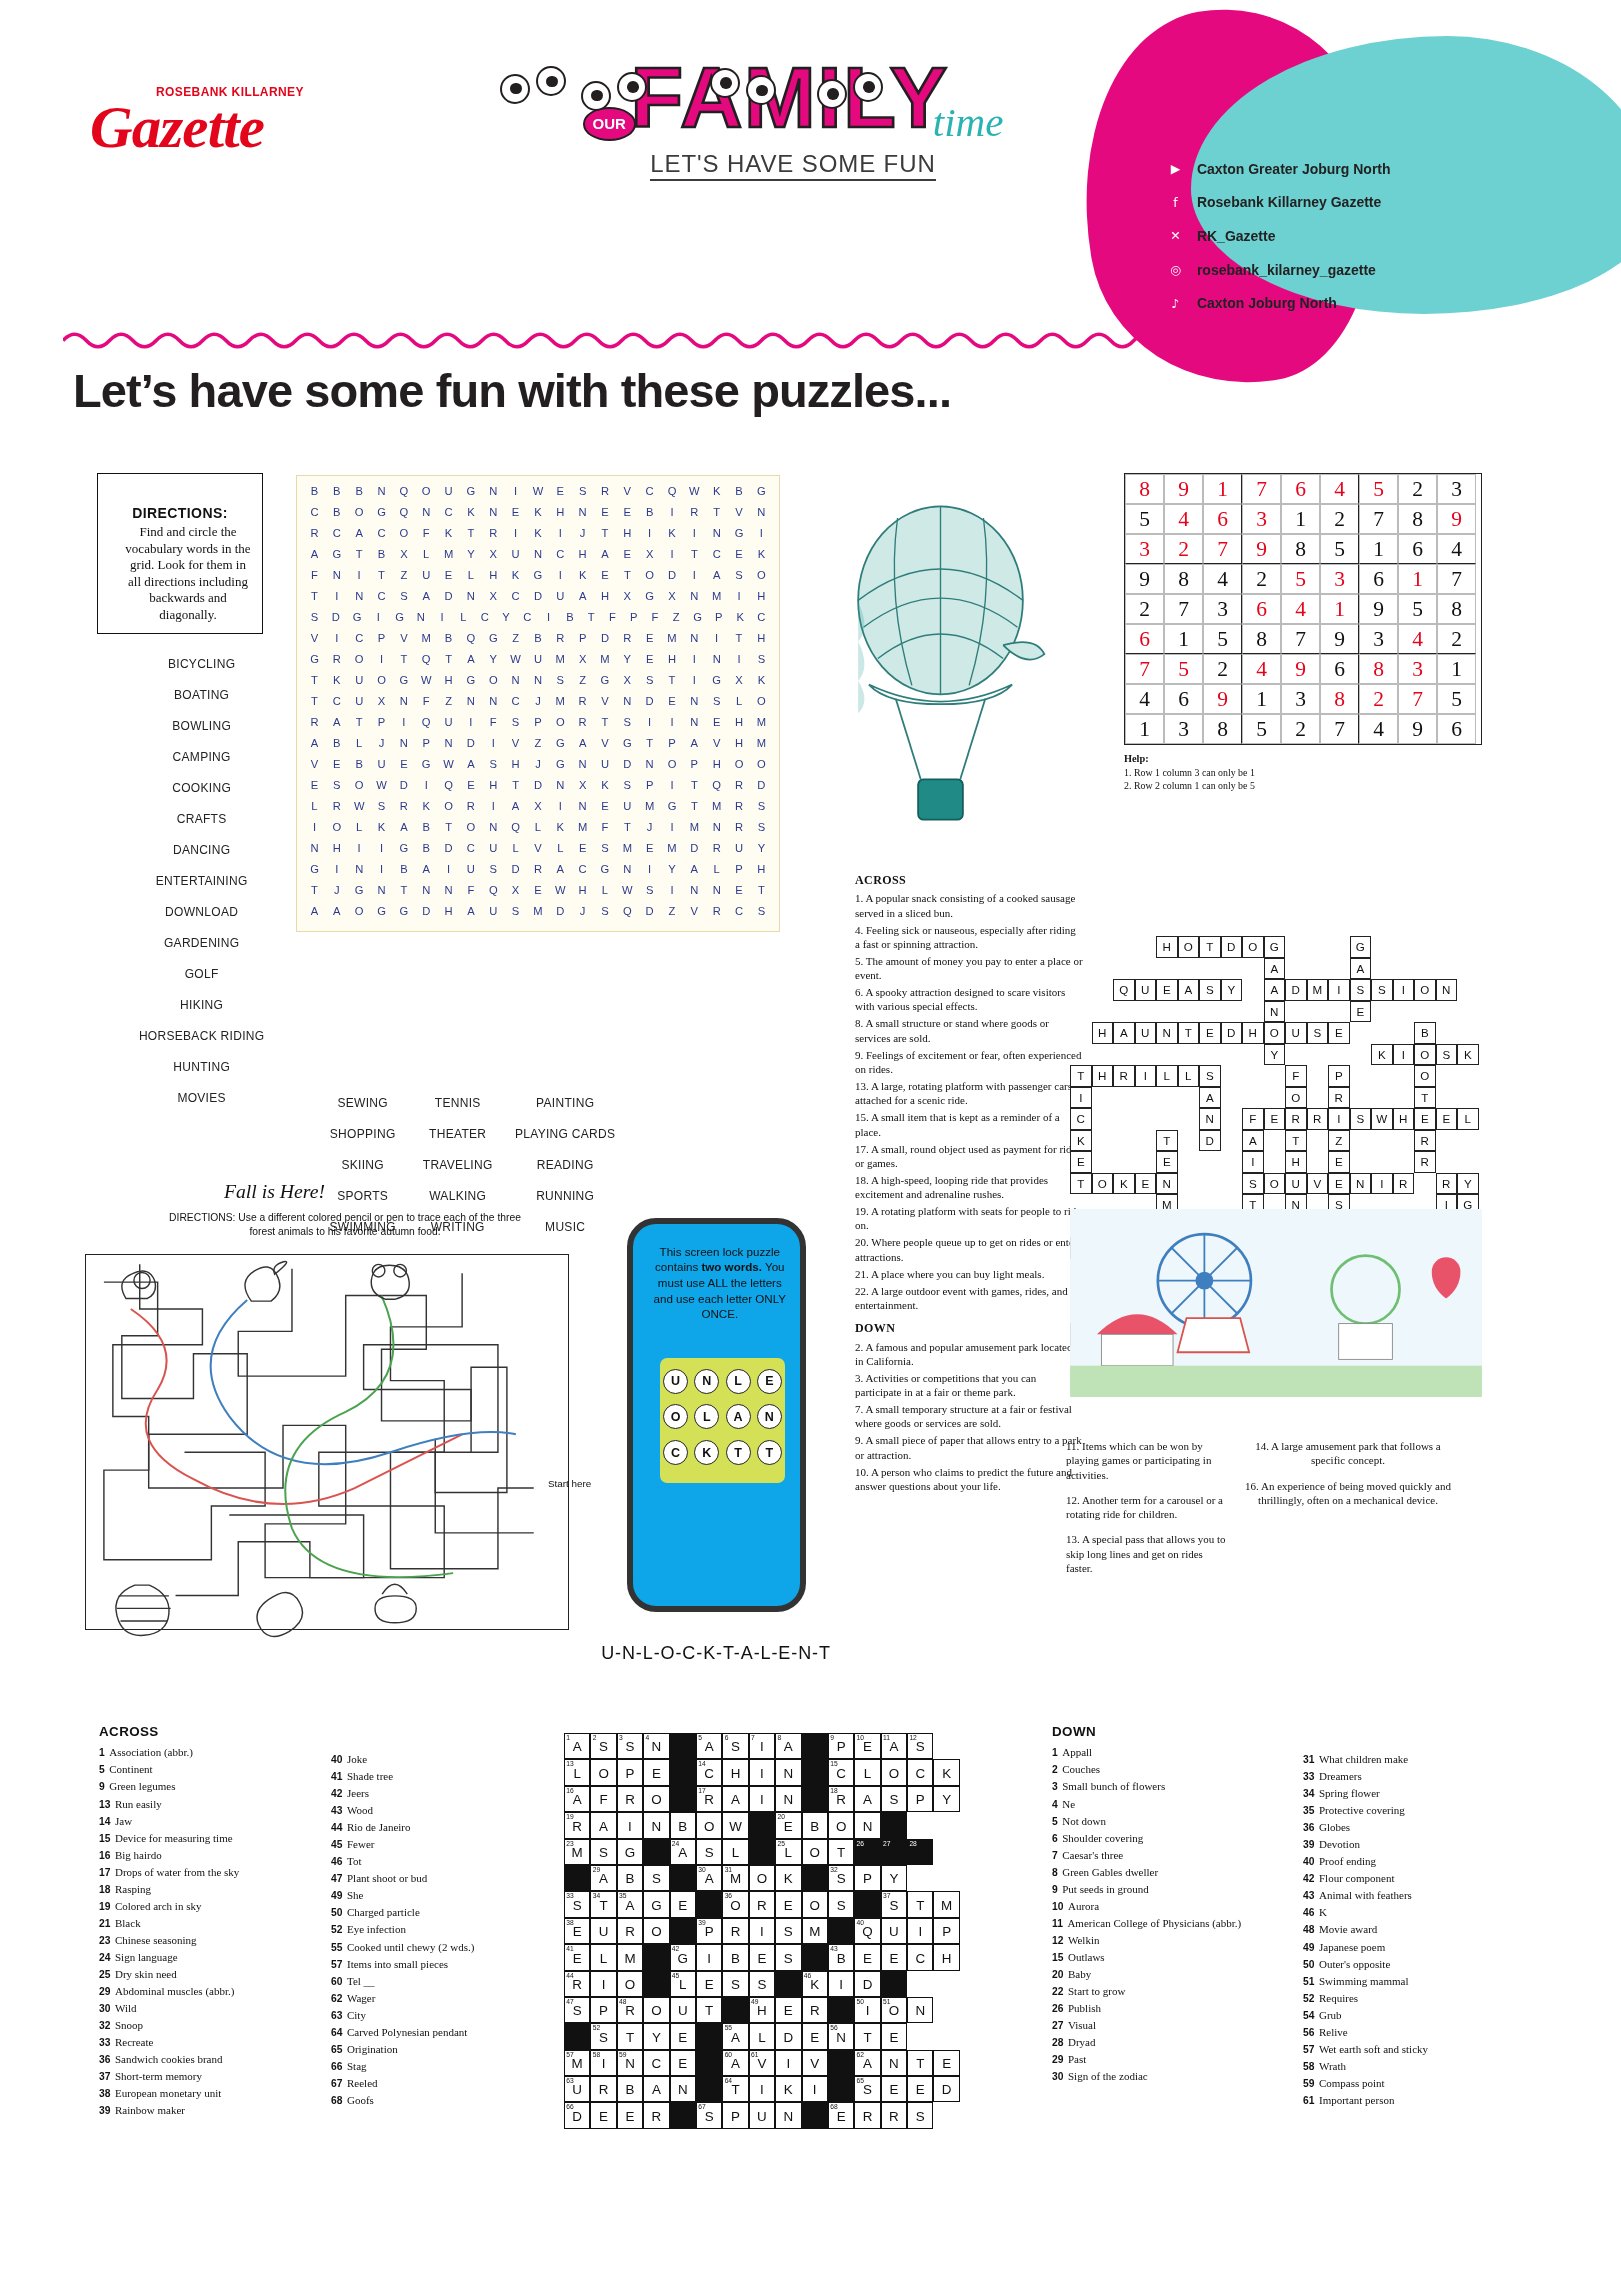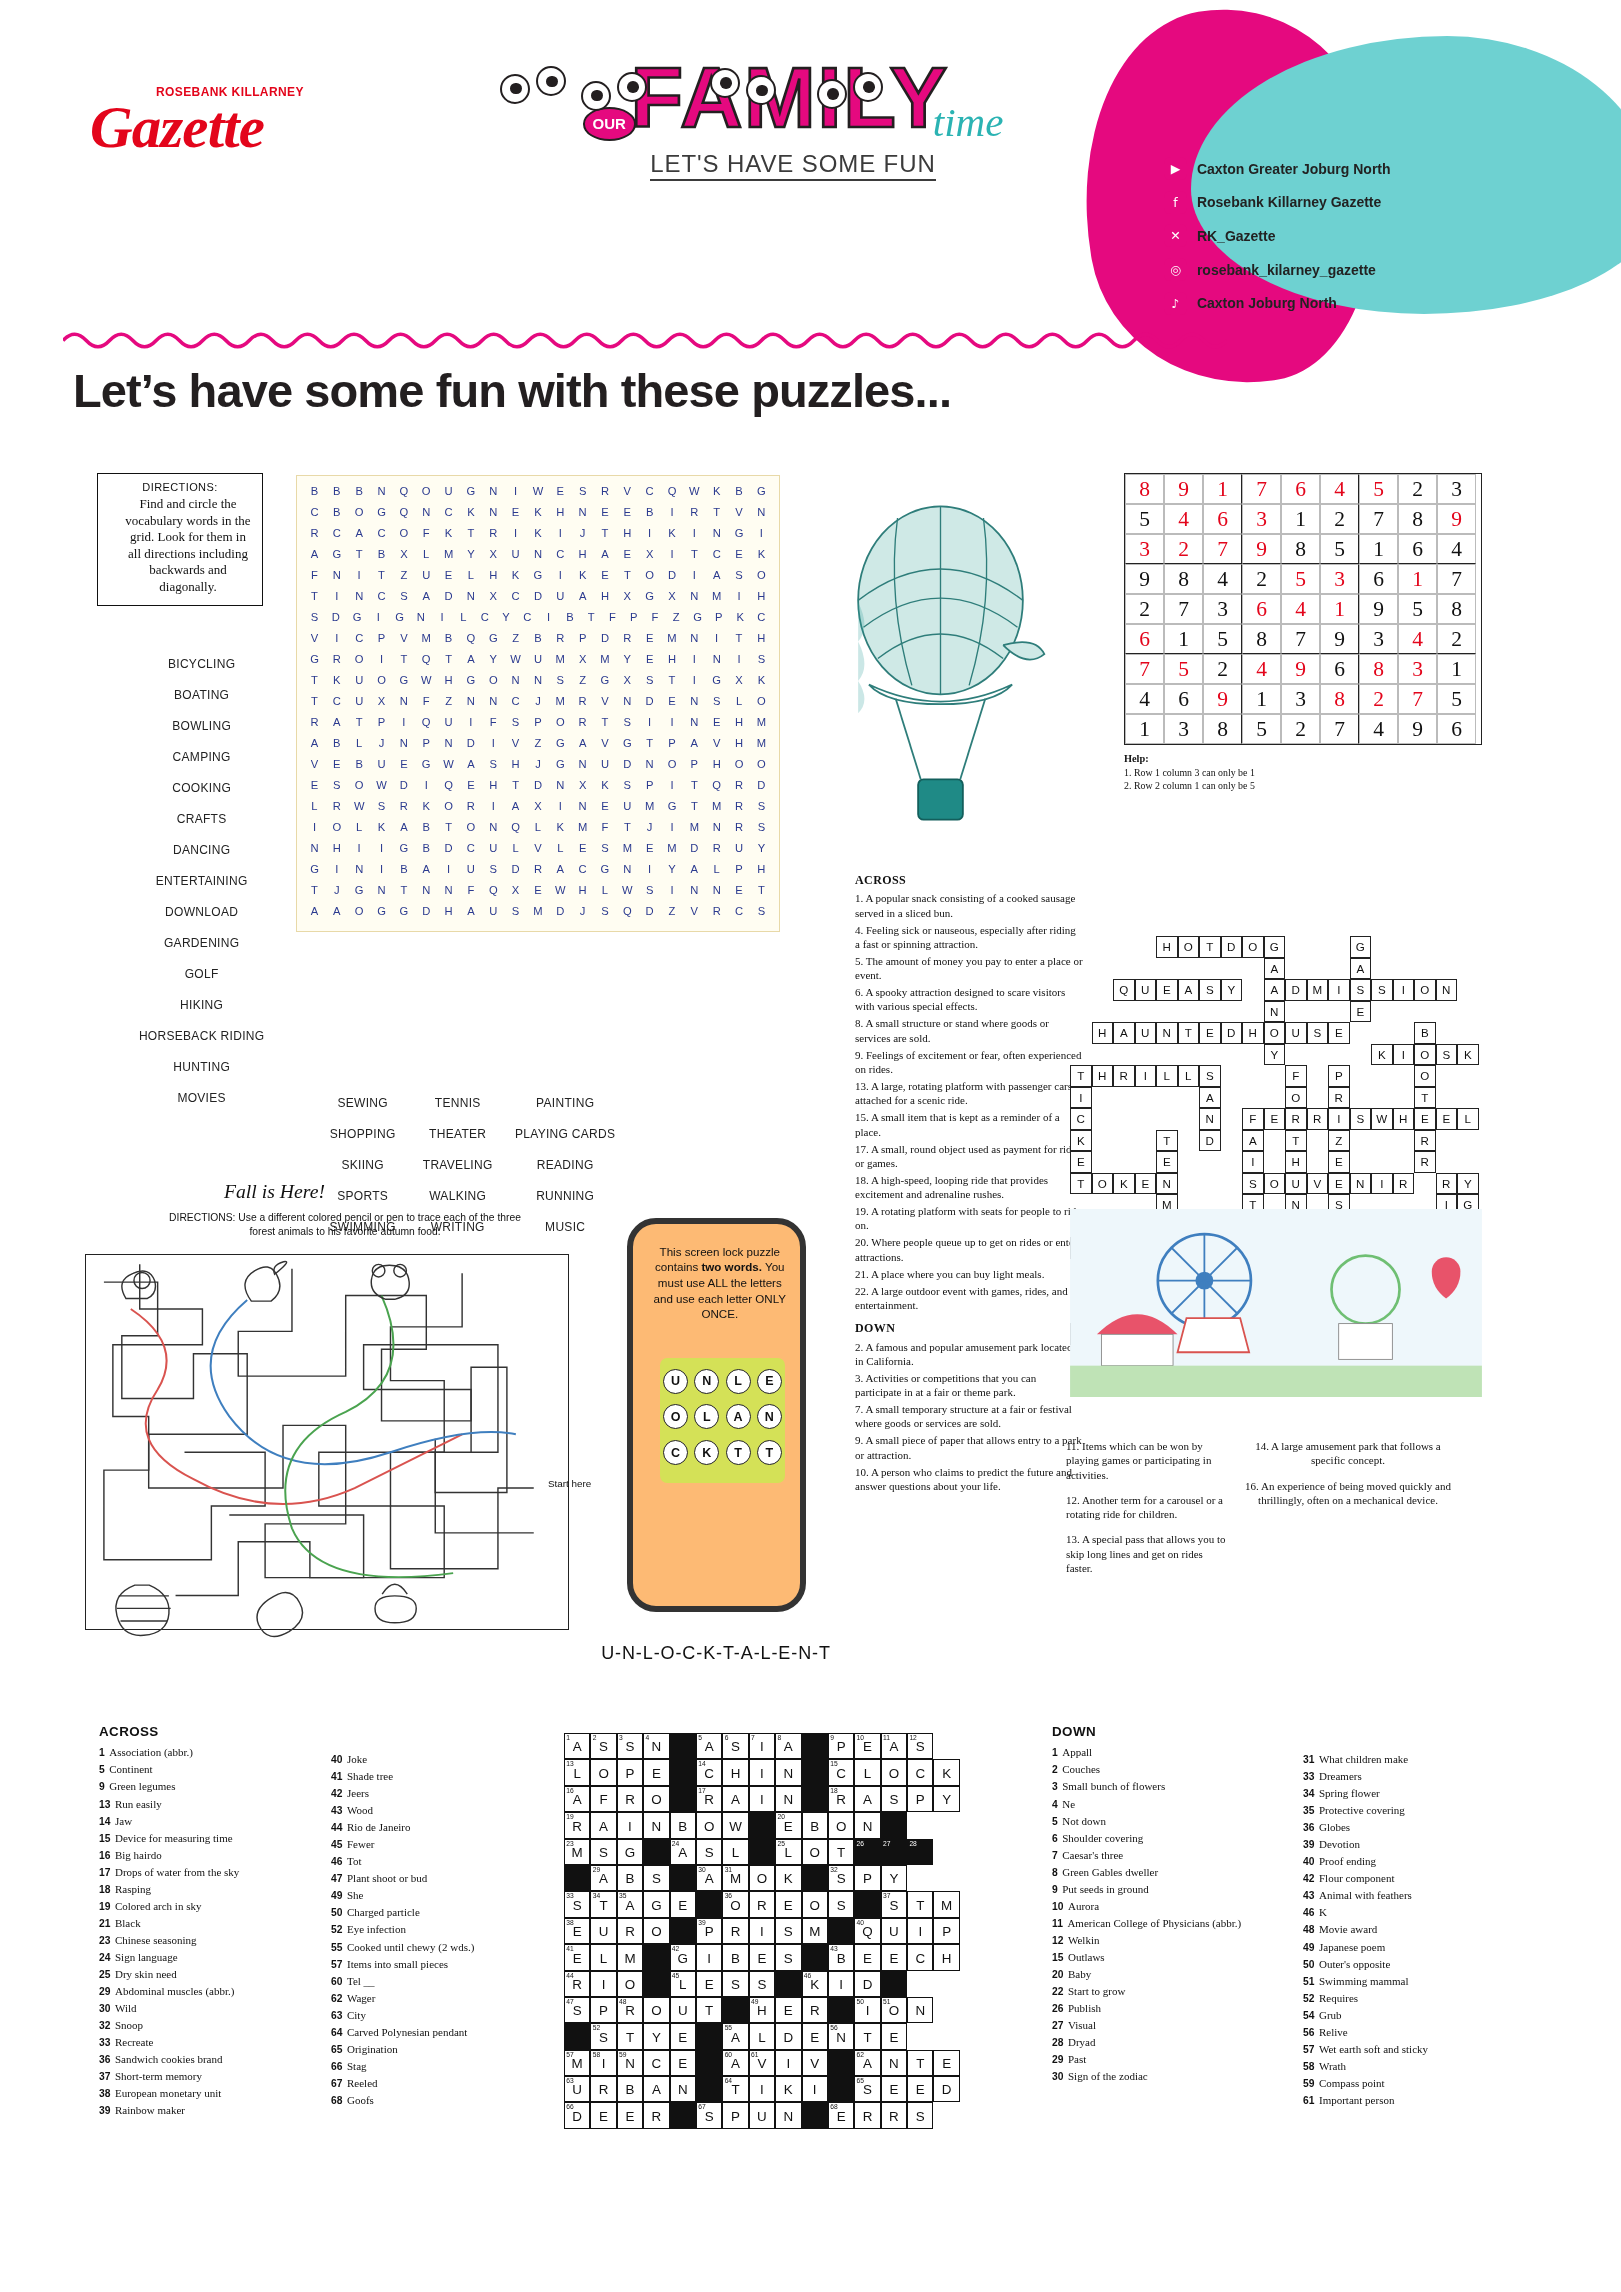--- a/index.html
+++ b/index.html
@@ -91,21 +91,21 @@
     position:absolute; left:73px; top:363px;
     font-family:"Liberation Sans", sans-serif; font-weight:bold;
     font-size:47px; color:#231f20; letter-spacing:-0.9px;
   }
 
   
   .directions-box {
     position:absolute; left:97px; top:473px; width:166px;
     border:1.3px solid #111; padding:7.2px 8px 9px; text-align:center;
   }
-  .directions-box .t { font-family:"Liberation Sans", sans-serif; font-weight:normal; font-size:11px; letter-spacing:0.4px; }
+  .directions-box .t { font-family:"Liberation Sans", sans-serif; font-weight:bold; font-size:14px; letter-spacing:0.4px;margin-top:24px; }
   .directions-box .b { font-family:"Liberation Serif", serif; font-size:13px; line-height:1.28; margin-top:2.7px;margin-left:16px; }
 
   .wordlist { position:absolute; left:90px; top:649px; width:537px; }
   .wl-col { font-family:"Liberation Sans", sans-serif; font-size:12px; color:#222; }
   .wl-item { height:31px; line-height:31px; text-align:center; letter-spacing:0.3px; }
 
   .grid-box {
     position:absolute; left:296px; top:475px; width:484px; height:457px;
     border:1.8px solid #e8d9a8; background:#fffdf2; padding:5.4px 7.2px;
   }
@@ -141,21 +141,21 @@
   .ag-cell { width:21.5px; height:21.5px; font-family:"Liberation Sans", sans-serif; font-size:11.6px; display:flex; align-items:center; justify-content:center; }
   .ag-cell.f { border:0.9px solid #222; background:#fff; }
   .ag-cell.e { background:transparent; }
 
   
   .maze-title { position:absolute; left:224px; top:1180px; font-family:"Liberation Serif", serif; font-style:italic; font-size:19.7px; }
   .maze-dir { position:absolute; left:157px; top:1211px; width:376px; font-family:Liberation Sans, sans-serif; font-size:10.3px; line-height:1.35; text-align:center; }
   .maze-box { position:absolute; left:85px; top:1254px; width:484px; height:376px; border:1.8px solid #222; overflow:hidden; background:#fff; }
 
   
-  .phone { position:absolute; left:627px; top:1218px; width:179px; height:394px; border:6.3px solid #333; border-radius:29px; background:#fdba74; }
+  .phone { position:absolute; left:627px; top:1218px; width:179px; height:394px; border:6.3px solid #333; border-radius:29px; background:#0ea5e9; }
   .phone-note { position:absolute; left:14.3px; top:19.7px; width:145px; text-align:center; font-family:"Liberation Sans", sans-serif; font-size:11.6px; line-height:1.35; }
   .keypad { position:absolute; left:27px; top:134px; width:125px; height:125px; background:#d4e157; border-radius:7.2px; }
   .kp-row { display:flex; justify-content:space-around; margin-top:10.7px; }
   .kp { width:25px; height:25px; border:1.8px solid #222; border-radius:50%; background:#fff; font-family:"Liberation Sans", sans-serif; font-size:12.5px; font-weight:bold; display:flex; align-items:center; justify-content:center; }
   .phone-ans { position:absolute; left:546px; top:1643px; width:340px; text-align:center; font-family:"Liberation Sans", sans-serif; font-size:18px; letter-spacing:0.9px; }
   .start-here { position:absolute; left:548px; top:1478px; font-family:"Liberation Sans", sans-serif; font-size:9.9px; }
 
   
   .bx-across { position:absolute; left:99px; top:1724px; width:242px; }
   .bx-across2 { position:absolute; left:331px; top:1751px; width:233px; }

